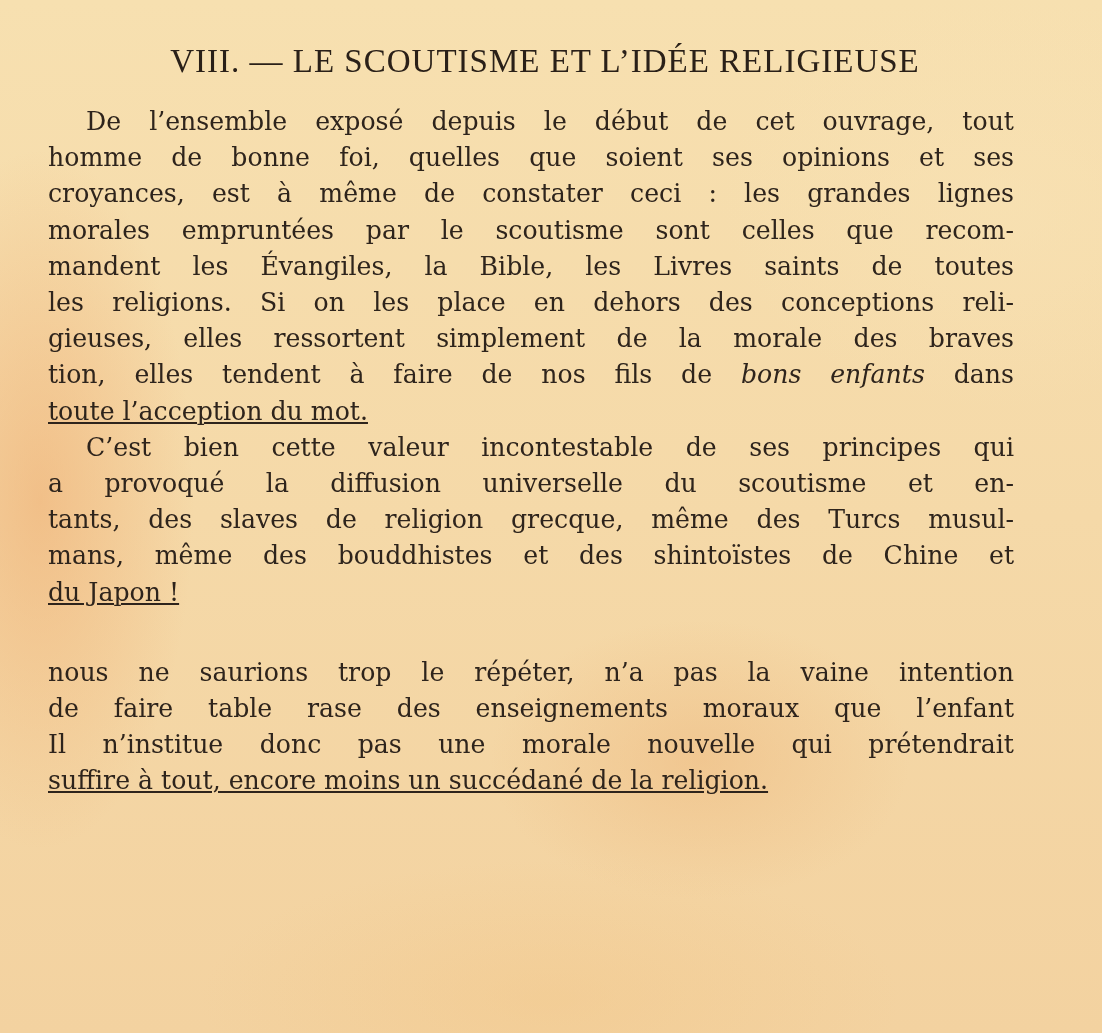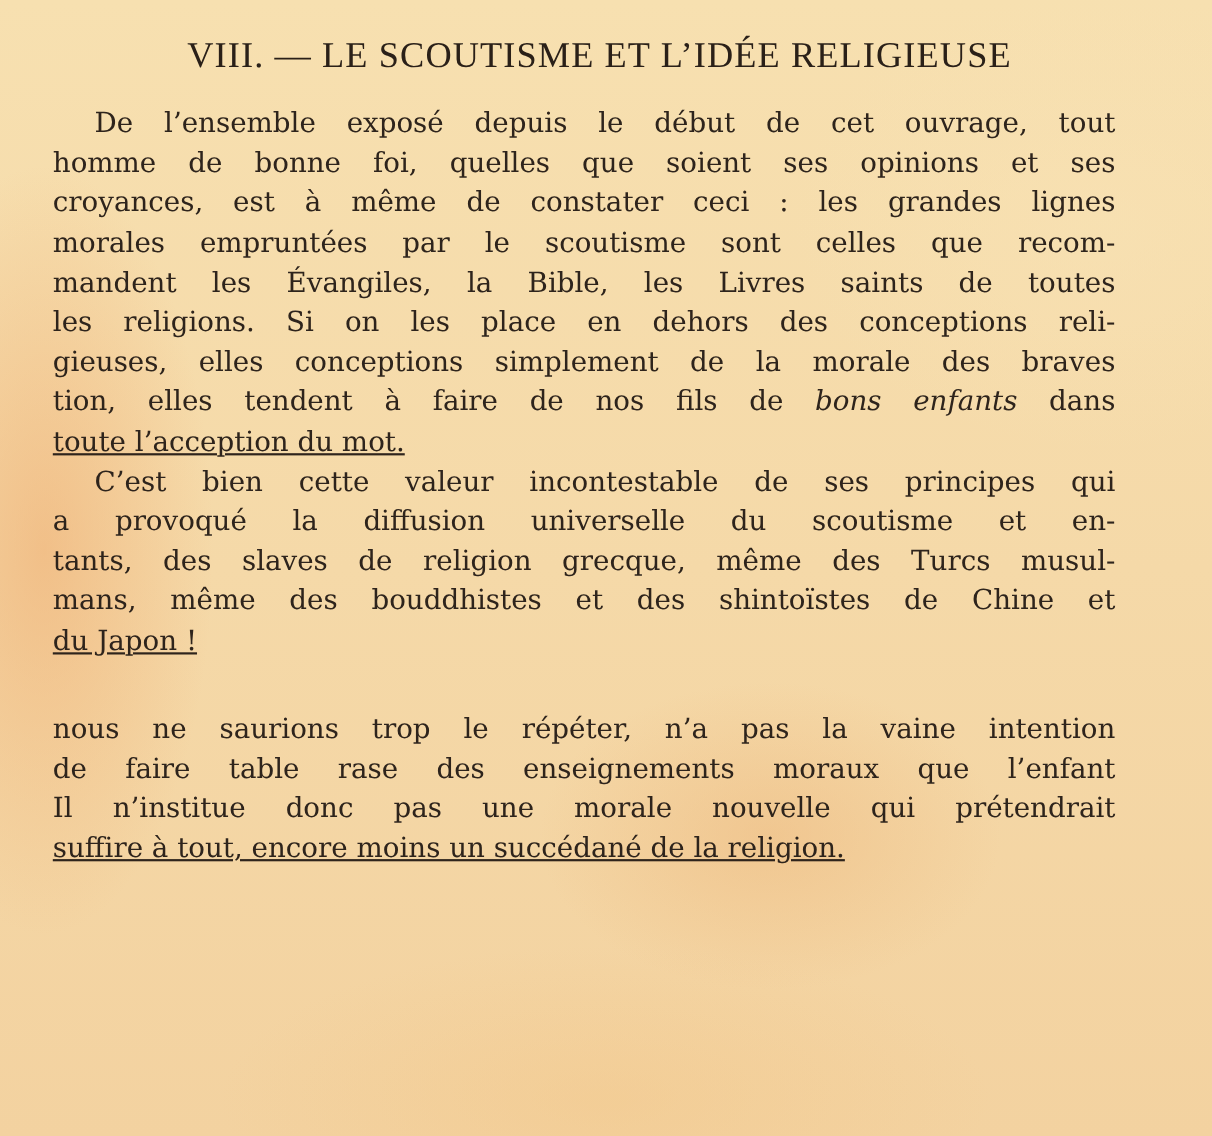--- a/index.html
+++ b/index.html
@@ -17,21 +17,21 @@
         radial-gradient(ellipse 400px 300px at 1000px 200px, rgba(248,226,180,0.6), rgba(248,226,180,0) 70%),
         radial-gradient(ellipse 500px 200px at 550px 1000px, rgba(242,200,140,0.5), rgba(242,200,140,0) 70%),
         linear-gradient(180deg, #f7e0b0 0%, #f5d9a8 50%, #f3d2a0 100%);
       font-family: "DejaVu Serif", "Liberation Serif", serif;
       color: #2e241c;
       position: relative;
     }
     .page {
       position: absolute;
       left: 48px;
-      top: 28px;
+      top: 38px;
       width: 966px;
     }
     .chapter-title {
       text-align: center;
       font-family: "Liberation Serif", "DejaVu Serif", serif;
       font-size: 33px;
       letter-spacing: 1px;
       margin: 0 0 20px 28px;
       line-height: 46px;
       color: #2a2018;
@@ -78,21 +78,21 @@
 <div class="page">
   <h1 class="chapter-title">VIII. — LE SCOUTISME ET L’IDÉE RELIGIEUSE</h1>
 
   <p class="para">
     <span class="line indent">De l’ensemble exposé depuis le début de cet ouvrage, tout</span>
     <span class="line">homme de bonne foi, quelles que soient ses opinions et ses</span>
     <span class="line">croyances, est à même de constater ceci : les grandes lignes</span>
     <span class="line">morales empruntées par le scoutisme sont celles que recom-</span>
     <span class="line">mandent les Évangiles, la Bible, les Livres saints de toutes</span>
     <span class="line">les religions. Si on les place en dehors des conceptions reli-</span>
-    <span class="line">gieuses, elles conceptions simplement de la morale des braves</span>
+    <span class="line">gieuses, elles ressortent simplement de la morale des braves</span>
     <span class="line"><span>tion, elles tendent à faire de nos fils de </span><span class="emph">bons enfants</span><span> dans</span></span>
     <span class="line last">toute l’acception du mot.</span>
   </p>
 
   <p class="para">
     <span class="line indent">C’est bien cette valeur incontestable de ses principes qui</span>
     <span class="line">a provoqué la diffusion universelle du scoutisme et en-</span>
     <span class="line">tants, des slaves de religion grecque, même des Turcs musul-</span>
     <span class="line">mans, même des bouddhistes et des shintoïstes de Chine et</span>
     <span class="line last">du Japon !</span>

